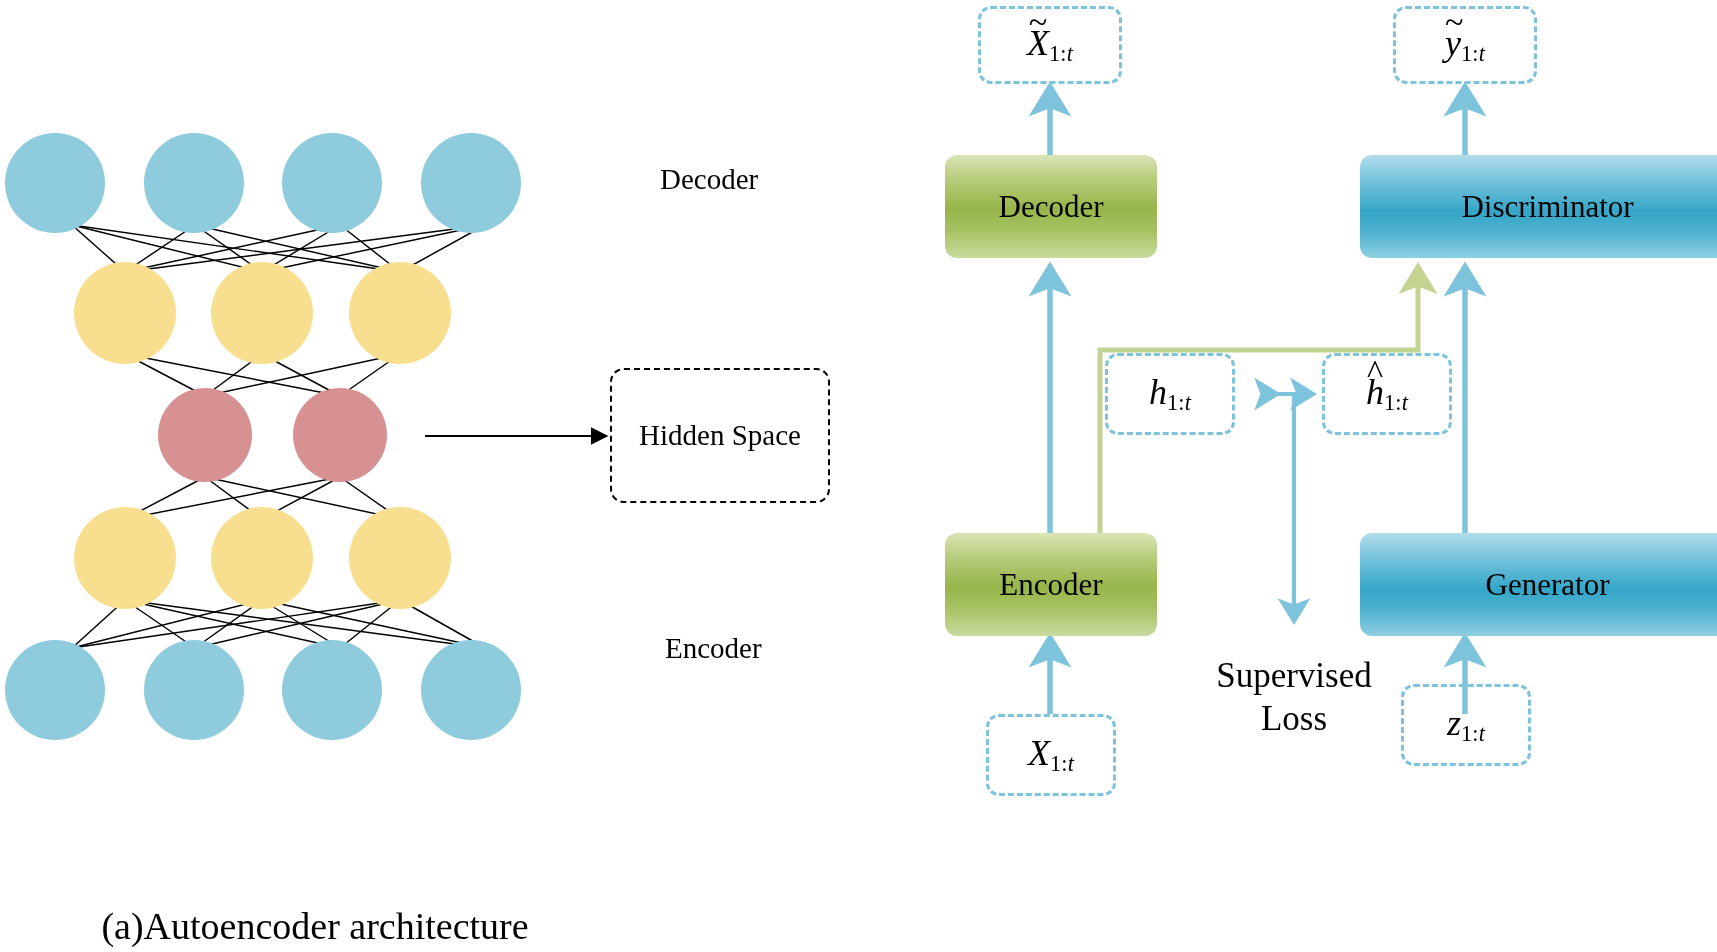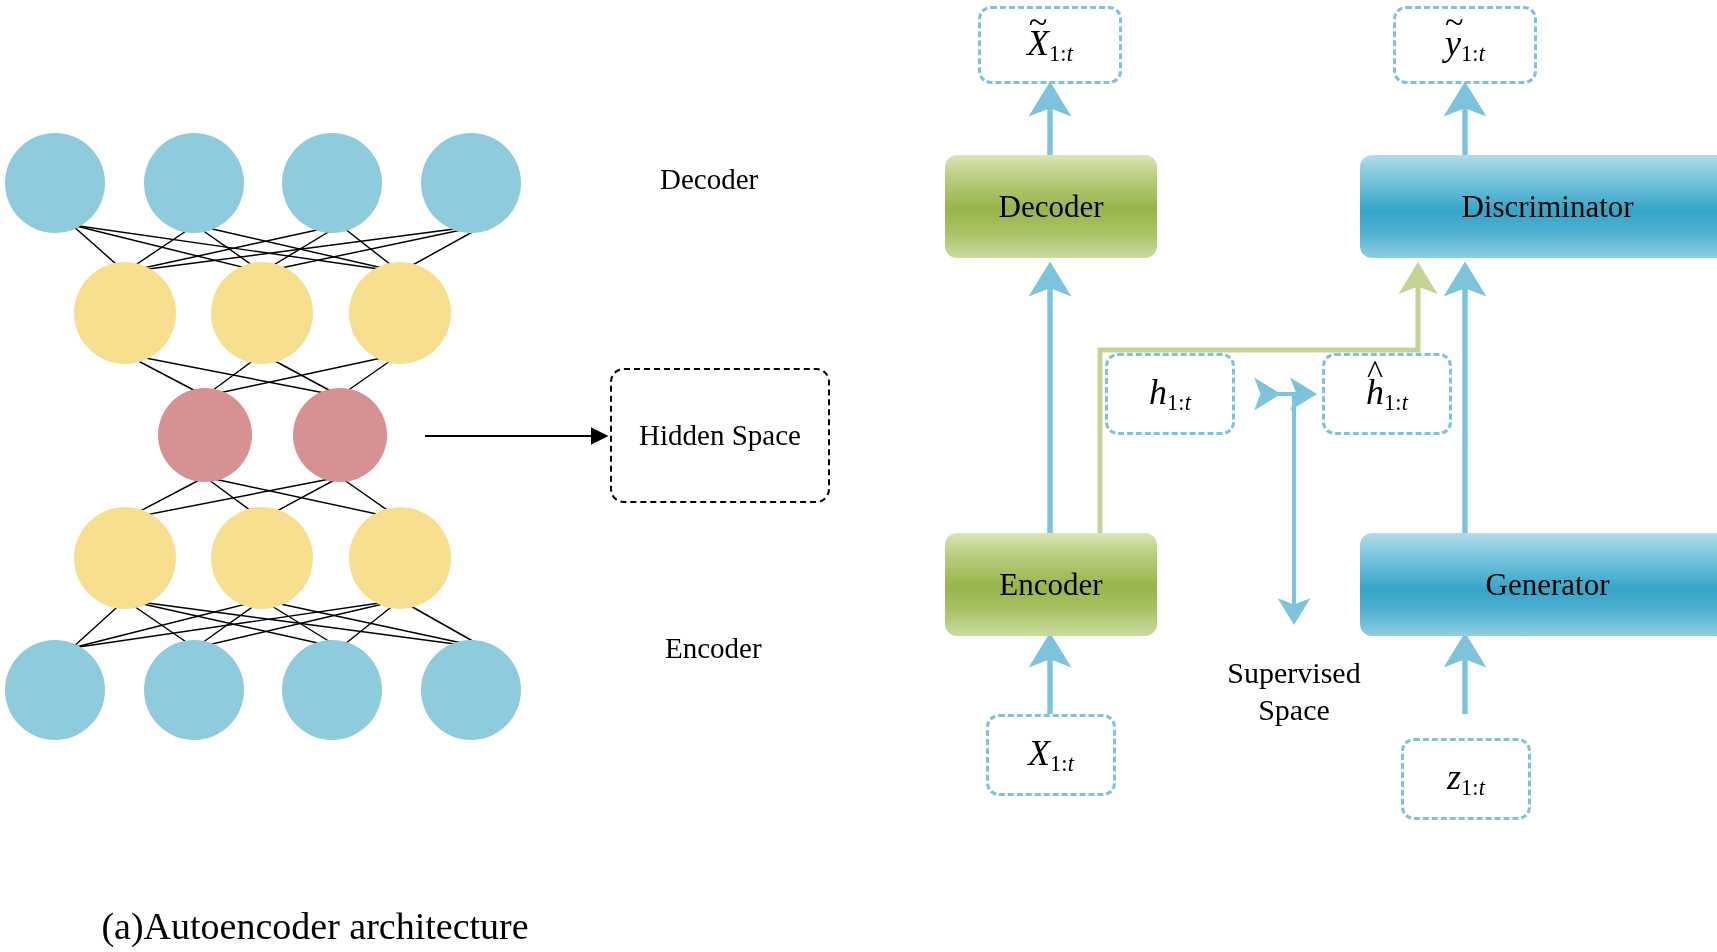--- a/index.html
+++ b/index.html
@@ -107,21 +107,21 @@
   .modbox.green {
     background: linear-gradient(to bottom,
         #dbe5b8 0%, #b9cd7e 22%, #97b54a 52%, #a8c263 74%, #c9dba0 100%);
   }
   .modbox.blue {
     background: linear-gradient(to bottom,
         #b2dcea 0%, #7bc6dd 22%, #34a5c8 55%, #51b2d0 76%, #8fcfe2 100%);
   }
   .sup-loss {
     position: absolute;
-    font-size: 30px;
+    font-size: 35px;
     text-align: center;
     line-height: 1.22;
     width: 240px;
   }
 </style>
 </head>
 <body>
 
 <div id="figure">
 
@@ -279,29 +279,29 @@
   <div class="modbox green" style="left:945px; top:533px; width:212px; height:103px;">
     <span class="boxlabel">Encoder</span>
   </div>
 
   <div class="modbox blue" style="left:1360px; top:533px; width:375px; height:103px;">
     <span class="boxlabel">Generator</span>
   </div>
 
   <div class="sup-loss" style="left:1174px; top:655px;">
     <div>Supervised</div>
-    <div>Space</div>
+    <div>Loss</div>
   </div>
 
   <div class="dashbox" style="left:986px; top:714px; width:130px; height:82px;">
     <span class="mathlabel">
       X<span class="sub">1:<i>t</i></span>
     </span>
   </div>
 
-  <div class="dashbox" style="left:1401px; top:738px; width:130px; height:82px;">
+  <div class="dashbox" style="left:1401px; top:684px; width:130px; height:82px;">
     <span class="mathlabel">
       z<span class="sub">1:<i>t</i></span>
     </span>
   </div>
 
 
 </div>
 
 </body></html>

